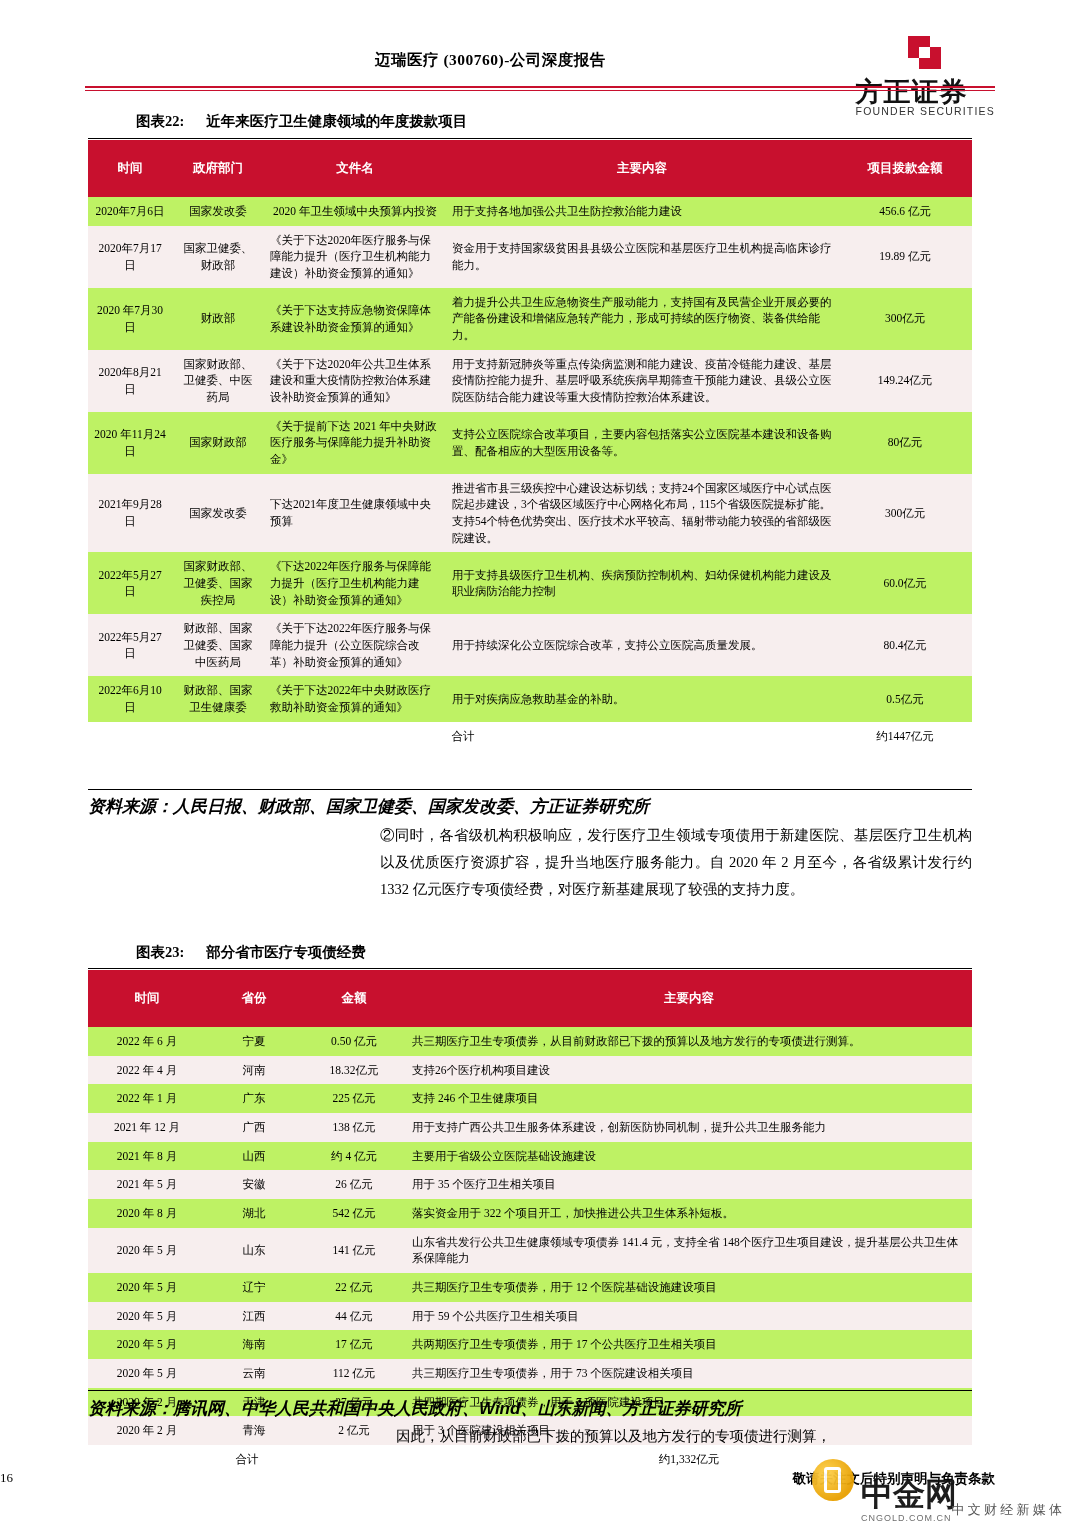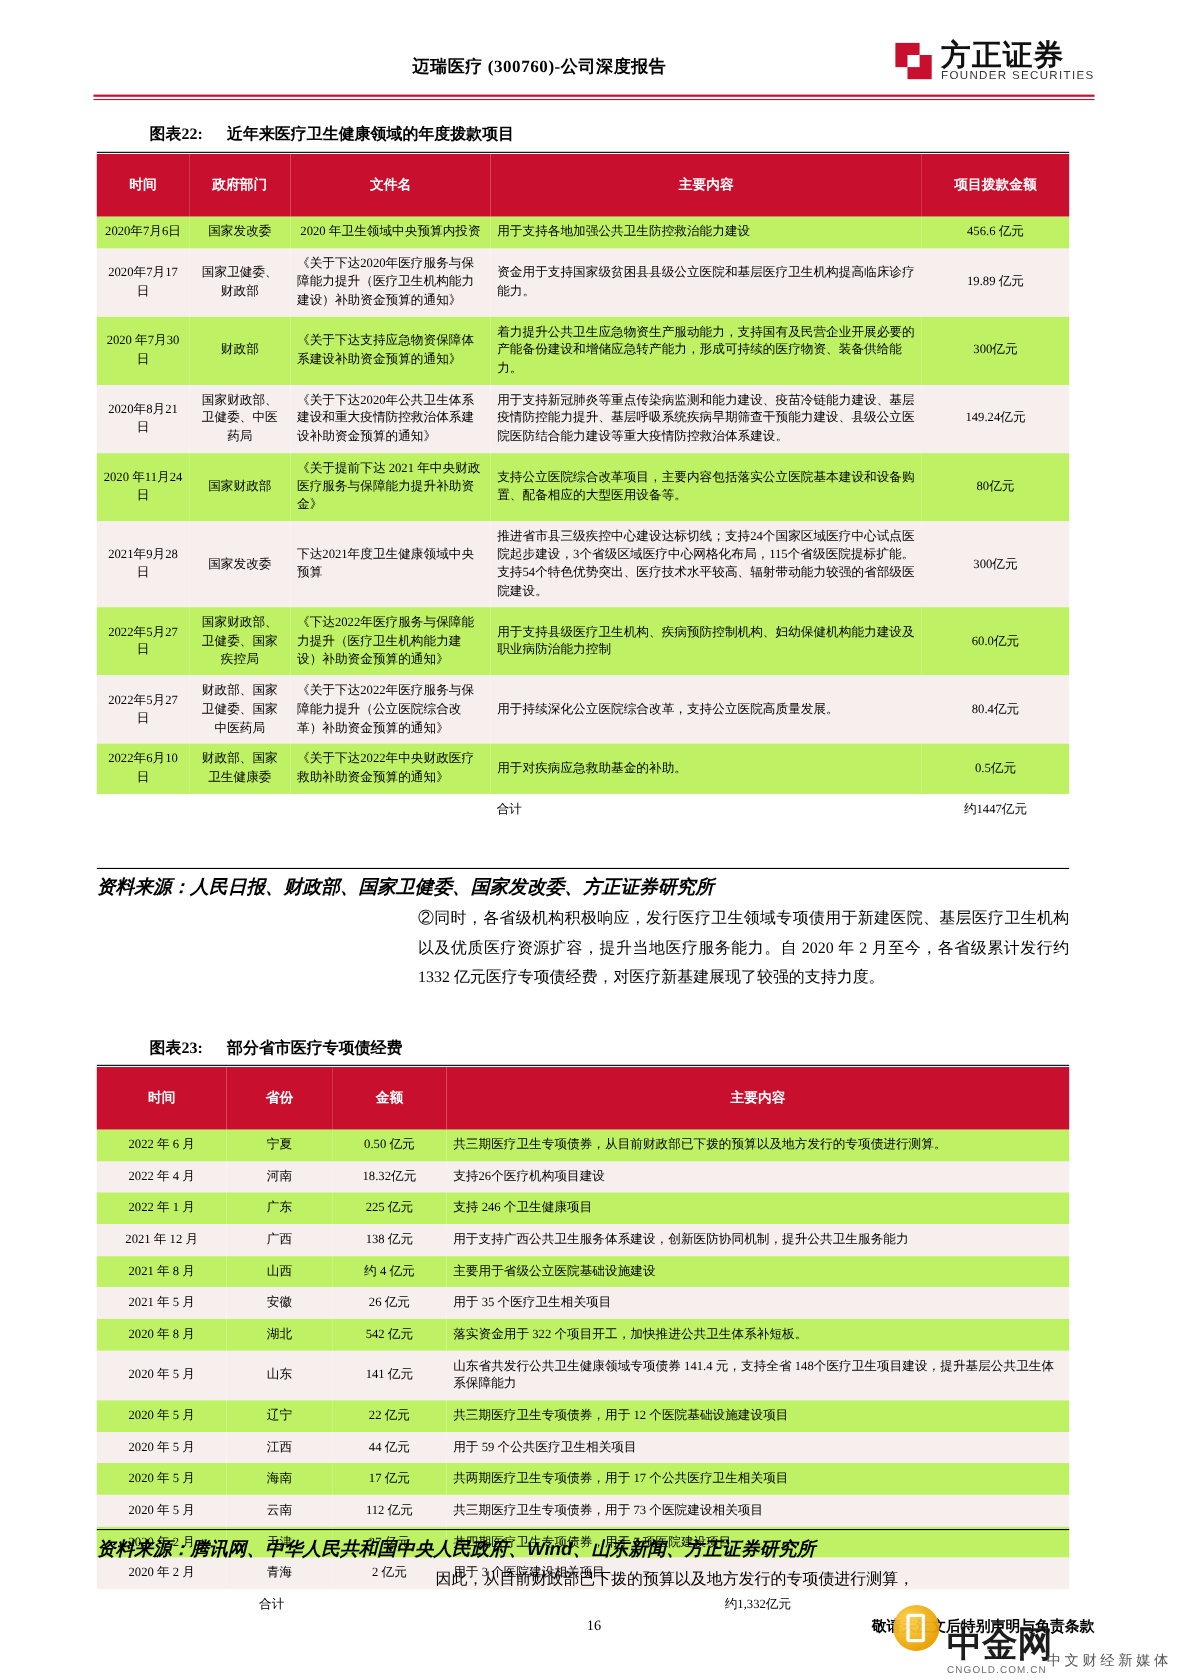--- a/index.html
+++ b/index.html
@@ -15,21 +15,21 @@
   
   .header{
     position:absolute;left:85px;top:28px;width:910px;height:58px;
   }
   .hdr-title{
     position:absolute;left:290px;top:22px;
     font-size:15.5px;font-weight:bold;letter-spacing:0.5px;
     font-family:"Liberation Serif", serif;
   }
   .logo{
-    position:absolute;right:0px;top:8px;display:flex;align-items:center;gap:8px;
+    position:absolute;right:0px;top:8px;display:flex;align-items:center;gap:8px;flex-direction:column;
   }
   .logo-mark{
     width:34px;height:34px;position:relative;
   }
   .logo-mark .sq1{position:absolute;left:0;top:0;width:22px;height:22px;background:#c8102e;}
   .logo-mark .sq2{position:absolute;left:11px;top:11px;width:22px;height:22px;background:#c8102e;}
   .logo-mark .sq-in{position:absolute;left:11px;top:11px;width:11px;height:11px;background:#ffffff;}
   .logo-txt{line-height:1.05;}
   .logo-cn{font-size:27px;font-weight:bold;letter-spacing:1px;color:#111;font-family:"Liberation Serif",serif;}
   .logo-en{font-size:10.5px;letter-spacing:1.2px;color:#333;font-family:"Liberation Sans",sans-serif;}
@@ -80,21 +80,21 @@
   }
 
   
   .para{
     position:absolute;font-size:14.5px;line-height:1.85;
     font-family:"Liberation Serif", serif;text-align:justify;
   }
 
   
   .pageno{
-    position:absolute;left:0;top:1470px;width:1080px;text-align:center;
+    position:absolute;left:0;top:1470px;width:1080px;text-align:left;
     font-size:13px;font-family:"Liberation Serif",serif;
   }
   .footnote{
     position:absolute;right:85px;top:1470px;font-size:13.5px;font-weight:bold;
     font-family:"Liberation Serif",serif;
   }
 
   
   .wm{
     position:absolute;right:18px;top:1448px;width:250px;height:64px;

